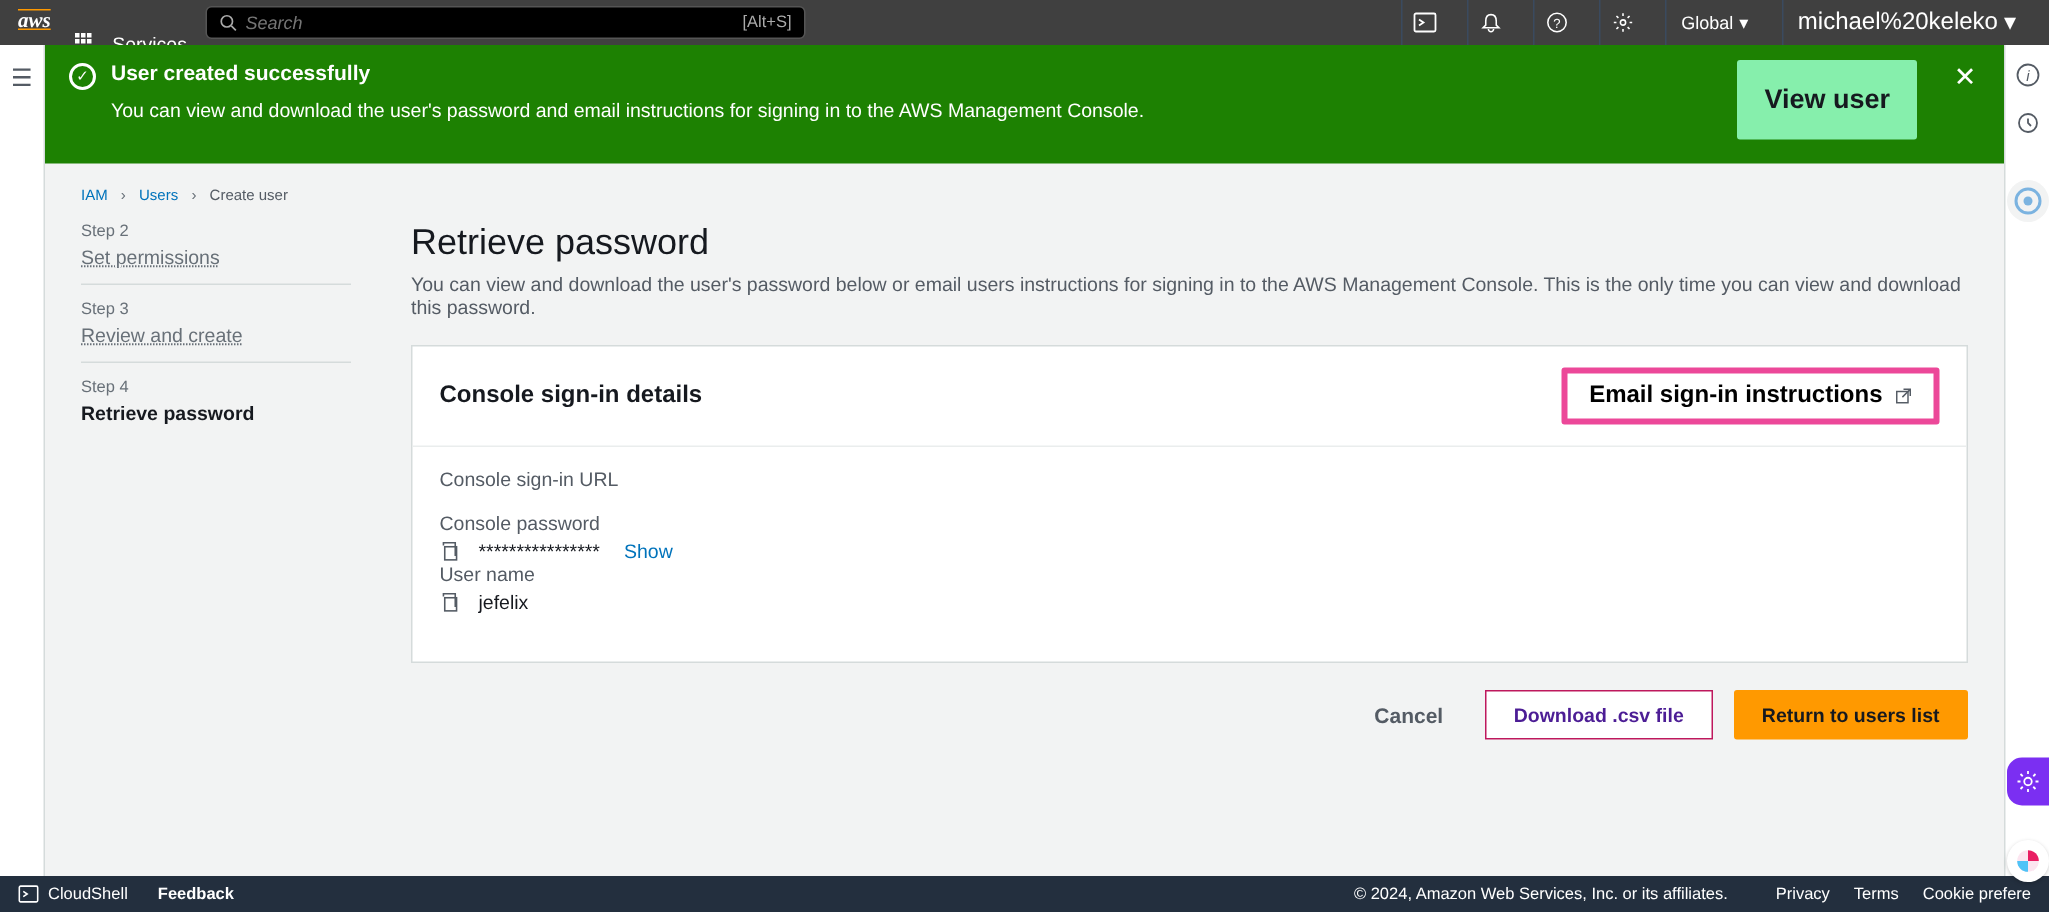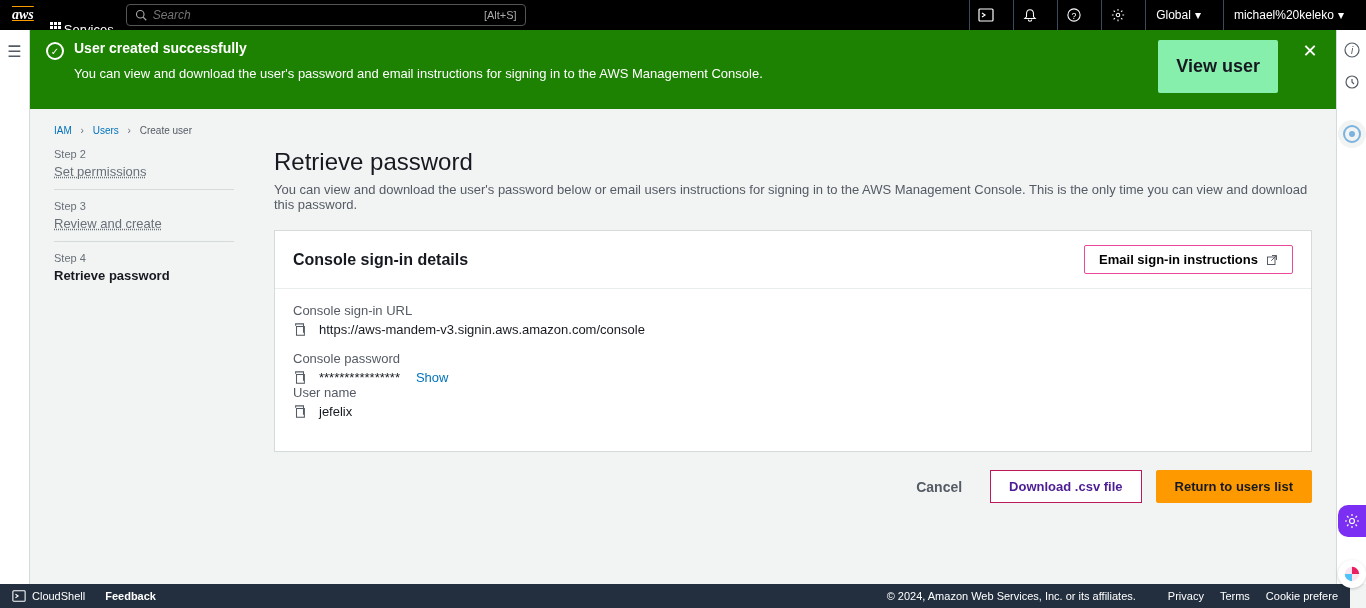--- a/index.html
+++ b/index.html
@@ -1,31 +1,31 @@
 <!DOCTYPE html>
 <html><head>
   <meta charset="utf-8">
   <style>
     * { margin: 0; padding: 0; box-sizing: border-box; }
     body { font-family: "Amazon Ember", "Helvetica Neue", Arial, sans-serif; font-size: 14px; color: #16191f; width: 1366px; height: 608px; overflow: hidden; background: #f2f3f3; }
     
     
-    .top-nav { background: #000000; height: 30px; display: flex; align-items: center; padding: 0 12px; gap: 12px; color: #fff; }
+    .top-nav { background: #404040; height: 30px; display: flex; align-items: center; padding: 0 12px; gap: 12px; color: #fff; }
     .aws-logo { font-family: Georgia, serif; font-style: italic; font-weight: bold; font-size: 14px; color: #fff; text-decoration: underline overline; text-decoration-color: #ff9900; text-decoration-thickness: 1px; margin-right: 4px; }
-    .services-btn { display: flex; align-items: center; gap: 0; cursor: pointer; font-size: 13px; margin-top: 28px; }
+    .services-btn { display: flex; align-items: center; gap: 11px; cursor: pointer; font-size: 13px; margin-top: 28px; }
     .grid-icon { display: inline-block; width: 14px; height: 14px; }
     .grid-icon span { display: inline-block; width: 3px; height: 3px; background: #fff; margin: 0 1px 1px 0; float: left; }
     .search-box { background: #000; border: 1px solid #555; border-radius: 4px; height: 22px; display: flex; align-items: center; padding: 0 8px; width: 400px; }
     .search-icon { color: #aaa; font-size: 12px; }
     .search-input { background: transparent; border: none; color: #fff; font-size: 12px; font-style: italic; margin-left: 6px; flex: 1; outline: none; }
     .search-shortcut { color: #aaa; font-size: 11px; }
     .nav-spacer { flex: 1; }
     .nav-icon-btn { width: 32px; height: 30px; display: flex; align-items: center; justify-content: center; cursor: pointer; color: #fff; font-size: 14px; border-left: 1px solid #3a4a5f; }
     .nav-region { padding: 0 10px; font-size: 12px; display: flex; align-items: center; gap: 4px; cursor: pointer; border-left: 1px solid #3a4a5f; height: 46px; }
-    .nav-user { padding: 0 10px; font-size: 12px; display: flex; align-items: center; gap: 4px; cursor: pointer; border-left: 1px solid #3a4a5f; height: 30px; }
+    .nav-user { padding: 0 10px; font-size: 16px; display: flex; align-items: center; gap: 4px; cursor: pointer; border-left: 1px solid #3a4a5f; height: 30px; }
     
     
     .main-wrapper { display: flex; height: calc(100% - 30px - 24px); position: relative; }
     .left-toggle { width: 30px; background: #fff; border-right: 1px solid #d5dbdb; display: flex; align-items: flex-start; justify-content: center; padding-top: 12px; }
     .hamburger { cursor: pointer; font-size: 16px; color: #545b64; }
     .content-area { flex: 1; display: flex; flex-direction: column; overflow: auto; }
     .right-toggle { width: 30px; background: #fff; border-left: 1px solid #d5dbdb; display: flex; flex-direction: column; align-items: center; padding-top: 12px; gap: 16px; }
     .right-toggle .icon-btn { cursor: pointer; color: #545b64; font-size: 14px; }
     
     
@@ -54,39 +54,39 @@
     .step-item:first-child { padding-top: 0; }
     
     .main-col { flex: 1; }
     .page-title { font-size: 24px; font-weight: normal; margin-bottom: 6px; }
     .page-desc { font-size: 13px; color: #545b64; margin-bottom: 18px; }
     
     
     .card { background: #fff; border: 1px solid #d5dbdb; }
     .card-header { padding: 14px 18px; display: flex; align-items: center; justify-content: space-between; border-bottom: 1px solid #eaeded; }
     .card-title { font-size: 16px; font-weight: bold; }
-    .email-btn { background: #fff; border: 1px solid #ec4899; padding: 6px 14px; font-size: 13px; font-weight: bold; cursor: pointer; display: flex; align-items: center; gap: 8px; border-radius: 2px; }
+    .email-btn { background: #fff; border: 4px solid #ec4899; padding: 6px 14px; font-size: 16px; font-weight: bold; cursor: pointer; display: flex; align-items: center; gap: 8px; border-radius: 2px; }
     .external-icon { font-size: 12px; }
     .card-body { padding: 14px 18px 18px 18px; }
     .field { margin-bottom: 14px; }
     .field-label { font-size: 13px; color: #545b64; margin-bottom: 4px; }
     .field-value-row { display: flex; align-items: center; gap: 10px; }
     .copy-icon { cursor: pointer; color: #545b64; font-size: 13px; width: 16px; }
     .field-value { font-size: 13px; }
     .pwd-mask { letter-spacing: 0px; font-size: 13px; }
     .show-link { color: #0073bb; cursor: pointer; font-size: 13px; margin-left: 6px; }
     
     
     .actions-row { display: flex; justify-content: flex-end; gap: 14px; padding: 18px 0; }
     .btn-link { background: transparent; border: none; color: #545b64; font-size: 14px; font-weight: bold; cursor: pointer; padding: 8px 14px; }
     .btn-outline { background: #fff; border: 1px solid #be185d; color: #4c1d95; font-size: 13px; font-weight: bold; cursor: pointer; padding: 8px 18px; border-radius: 0; }
     .btn-primary { background: #ff9900; border: 1px solid #ff9900; color: #16191f; font-size: 13px; font-weight: bold; cursor: pointer; padding: 8px 18px; border-radius: 2px; }
     
     
-    .bottom-bar { background: #232f3e; height: 24px; display: flex; align-items: center; padding: 0 12px; color: #fff; font-size: 11px; position: absolute; bottom: 0; left: 0; right: 16px; }
+    .bottom-bar { background: #232f3e; height: 24px; display: flex; align-items: center; padding: 0 12px; color: #fff; font-size: 11px; position: absolute; bottom: 0; left: 0; right: 0; }
     .cloudshell { display: flex; align-items: center; gap: 6px; cursor: pointer; }
     .feedback { margin-left: 20px; cursor: pointer; font-weight: bold; }
     .bottom-spacer { flex: 1; }
     .copyright { margin-right: 16px; }
     .bottom-link { margin-left: 16px; cursor: pointer; }
     
     
     .float-right-top { position: absolute; right: 0; top: 120px; width: 28px; height: 28px; background: #f2f3f3; border-radius: 50%; display: flex; align-items: center; justify-content: center; }
     .float-right-mid { position: absolute; right: 0; top: 505px; width: 28px; height: 32px; background: #7b2ff2; border-radius: 10px 0 0 10px; display: flex; align-items: center; justify-content: center; color: #fff; }
     .float-right-bot { position: absolute; right: 0; top: 560px; width: 28px; height: 28px; background: #fff; border-radius: 50%; display: flex; align-items: center; justify-content: center; box-shadow: 0 1px 3px rgba(0,0,0,0.2); }
@@ -210,29 +210,20 @@
                 <svg width="12" height="12" viewBox="0 0 16 16">
                     <rect x="2" y="4" width="10" height="10" fill="none" stroke="#545b64" stroke-width="1.3"></rect>
                     <path d="M8 2 L14 2 L14 8 M14 2 L7 9" fill="none" stroke="#545b64" stroke-width="1.3"></path>
                   </svg>
               </span>
             </button>
           </div>
           <div class="card-body">
             <div class="field">
               <div class="field-label">Console sign-in URL</div>
-              <div class="field-value-row">
-                <span class="copy-icon">
-                  <svg width="14" height="14" viewBox="0 0 16 16">
-                      <rect x="4" y="4" width="9" height="10" fill="none" stroke="#545b64" stroke-width="1.2"></rect>
-                      <path d="M4 4 L4 2 L13 2 L13 12" fill="none" stroke="#545b64" stroke-width="1.2" transform="translate(-1,-1)"></path>
-                    </svg>
-                </span>
-                <span class="field-value">https://aws-mandem-v3.signin.aws.amazon.com/console</span>
-              </div>
             </div>
             <div class="field" style="margin-bottom:0;">
               <div class="field-label">Console password</div>
               <div class="field-value-row">
                 <span class="copy-icon">
                   <svg width="14" height="14" viewBox="0 0 16 16">
                       <rect x="4" y="4" width="9" height="10" fill="none" stroke="#545b64" stroke-width="1.2"></rect>
                       <path d="M4 4 L4 2 L13 2 L13 12" fill="none" stroke="#545b64" stroke-width="1.2" transform="translate(-1,-1)"></path>
                     </svg>
                 </span>

